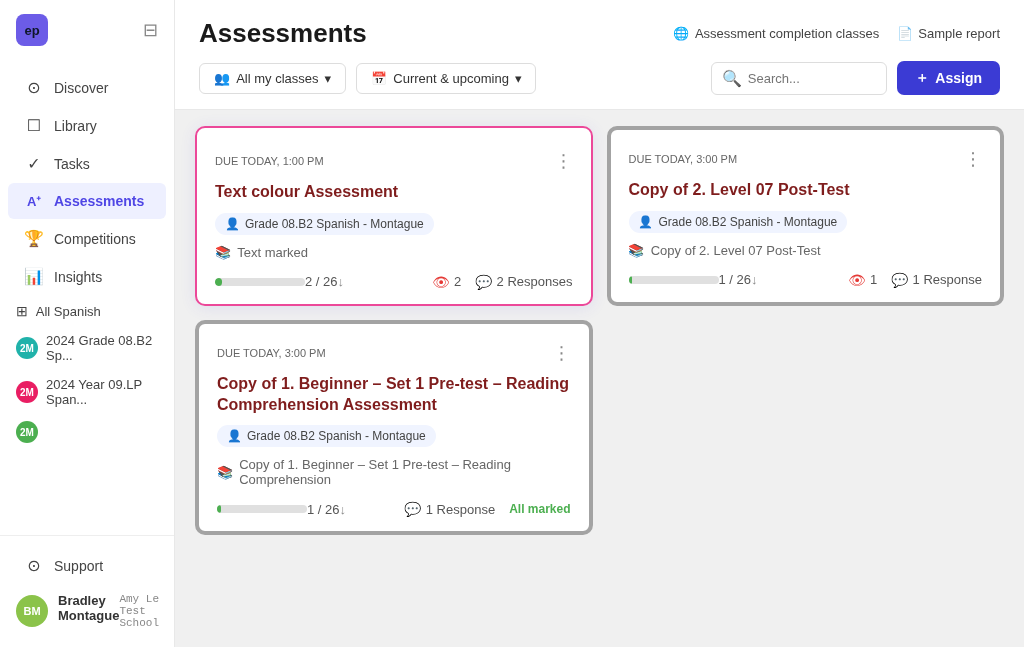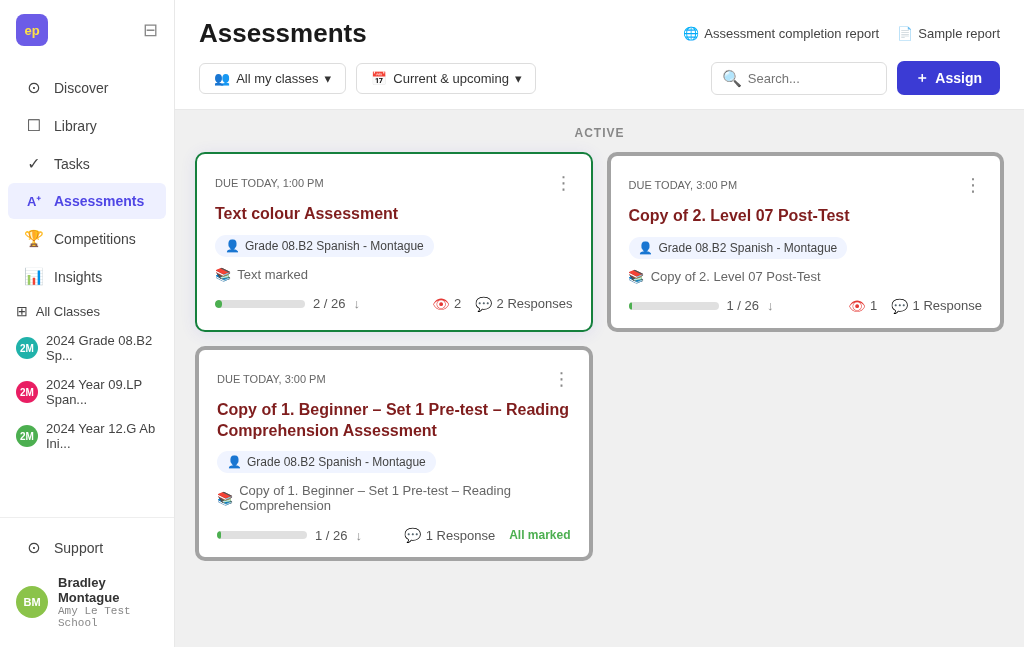--- a/index.html
+++ b/index.html
@@ -19,21 +19,21 @@
       padding: 14px 16px;
       display: flex;
       align-items: center;
       justify-content: space-between;
     }
     .logo-icon {
       width: 32px; height: 32px;
       background: #6c5ce7;
       border-radius: 8px;
       display: flex; align-items: center; justify-content: center;
-      color: #fde047; font-weight: bold; font-size: 13px;
+      color: #0f172a; font-weight: bold; font-size: 13px;
     }
     .sidebar-toggle {
       color: #888; font-size: 18px; cursor: pointer;
     }
     .sidebar-nav { flex: 1; padding: 8px 0; }
     .nav-item {
       display: flex; align-items: center; gap: 10px;
       padding: 9px 16px; cursor: pointer; color: #444; font-size: 14px;
       border-radius: 6px; margin: 1px 8px;
     }
@@ -67,21 +67,21 @@
     .user-section {
       display: flex; align-items: center; gap: 10px;
       padding: 8px 16px;
     }
     .user-avatar {
       width: 32px; height: 32px; border-radius: 50%;
       background: #8bc34a;
       display: flex; align-items: center; justify-content: center;
       font-size: 11px; font-weight: bold; color: white; flex-shrink: 0;
     }
-    .user-info { display: flex; flex-direction: column; }
+    .user-info { display: flex; }
     .user-name { font-size: 13px; font-weight: 600; color: #333; }
     .user-school { font-size: 11px; color: #888; font-family: Liberation Mono, monospace; }
 
     
     .main-content {
       flex: 1;
       display: flex;
       flex-direction: column;
       overflow: hidden;
       background: #f0f0f0;
@@ -137,40 +137,41 @@
     .cards-grid {
       display: grid; grid-template-columns: 1fr 1fr; gap: 14px;
     }
     .assessment-card {
       background: #fff; border-radius: 10px;
       border: 4px solid #a3a3a3; padding: 18px 18px 14px;
       display: flex; flex-direction: column; gap: 10px;
       cursor: pointer;
     }
     .assessment-card.selected {
-      border: 2px solid #15803d;
+      border: 2px solid #ec4899;
       box-shadow: 0 2px 16px rgba(79,70,229,0.1);
+      justify-content: flex-end;
     }
     .card-header {
       display: flex; align-items: center; justify-content: space-between;
     }
     .due-label { font-size: 11px; color: #666; font-weight: 500; }
     .more-btn { color: #888; cursor: pointer; font-size: 18px; }
     .card-title { font-size: 16px; font-weight: 700; color: #7f1d1d; line-height: 1.3; }
     .card-class-badge {
       display: inline-flex; align-items: center; gap: 5px;
       background: #f0f4ff; padding: 4px 10px; border-radius: 20px;
       font-size: 12px; color: #444; font-weight: 500; align-self: flex-start;
     }
     .card-subtitle { font-size: 13px; color: #666; display: flex; align-items: center; gap: 6px; }
     .card-footer {
       display: flex; align-items: center; justify-content: space-between;
       margin-top: 4px;
     }
-    .progress-section { display: flex; align-items: center; gap: 8px; }
+    .progress-section { display: flex; align-items: center; }
     .progress-bar-bg {
       width: 90px; height: 8px; background: #e0e0e0; border-radius: 10px; overflow: hidden;
     }
     .progress-bar-fill { height: 100%; background: #4caf50; border-radius: 10px; }
     .progress-text { font-size: 13px; color: #555; }
     .progress-icon { color: #888; font-size: 13px; }
     .stats-section { display: flex; align-items: center; gap: 14px; }
     .stat-item { display: flex; align-items: center; gap: 4px; font-size: 13px; color: #555; }
     .stat-icon-eye { color: #e53935; font-size: 14px; }
     .stat-icon-msg { color: #555; font-size: 14px; }
@@ -206,33 +207,32 @@
       <span class="nav-icon">🏆</span>
       <span>Competitions</span>
     </div>
     <div class="nav-item">
       <span class="nav-icon">📊</span>
       <span>Insights</span>
     </div>
 
     <div class="class-item">
       <span style="font-size:14px;">⊞</span>
-      <span>All Classes</span>
+      <span>All Spanish</span>
     </div>
     <div class="class-item">
       <span class="class-badge badge-teal">2M</span>
       <span>2024 Grade 08.B2 Sp...</span>
     </div>
     <div class="class-item">
       <span class="class-badge badge-pink">2M</span>
       <span>2024 Year 09.LP Span...</span>
     </div>
     <div class="class-item">
       <span class="class-badge badge-green">2M</span>
-      <span>2024 Year 12.G Ab Ini...</span>
     </div>
   </nav>
 
   <div class="sidebar-bottom">
     <div class="nav-item">
       <span class="nav-icon">⊙</span>
       <span>Support</span>
     </div>
     <div class="user-section">
       <div class="user-avatar">BM</div>
@@ -244,21 +244,21 @@
   </div>
 </aside>
 
 <div class="main-content">
   <header class="main-header">
     <div class="header-top">
       <h1 class="page-title">Assessments</h1>
       <div class="header-links">
         <div class="header-link">
           <span>🌐</span>
-          <span>Assessment completion report</span>
+          <span>Assessment completion classes</span>
         </div>
         <div class="header-link">
           <span>📄</span>
           <span>Sample report</span>
         </div>
       </div>
     </div>
     <div class="header-controls">
       <button class="filter-btn">
         <span>👥</span>
@@ -276,21 +276,20 @@
         <input type="text" placeholder="Search..." style="">
       </div>
       <button class="assign-btn">
         <span>＋</span>
         <span>Assign</span>
       </button>
     </div>
   </header>
 
   <div class="content-area">
-    <div class="active-label">ACTIVE</div>
 
     <div class="cards-grid">
 
       <div class="assessment-card selected">
         <div class="card-header">
           <span class="due-label">DUE TODAY, 1:00 PM</span>
           <span class="more-btn">⋮</span>
         </div>
         <div class="card-title">Text colour Assessment</div>
         <div class="card-class-badge">

